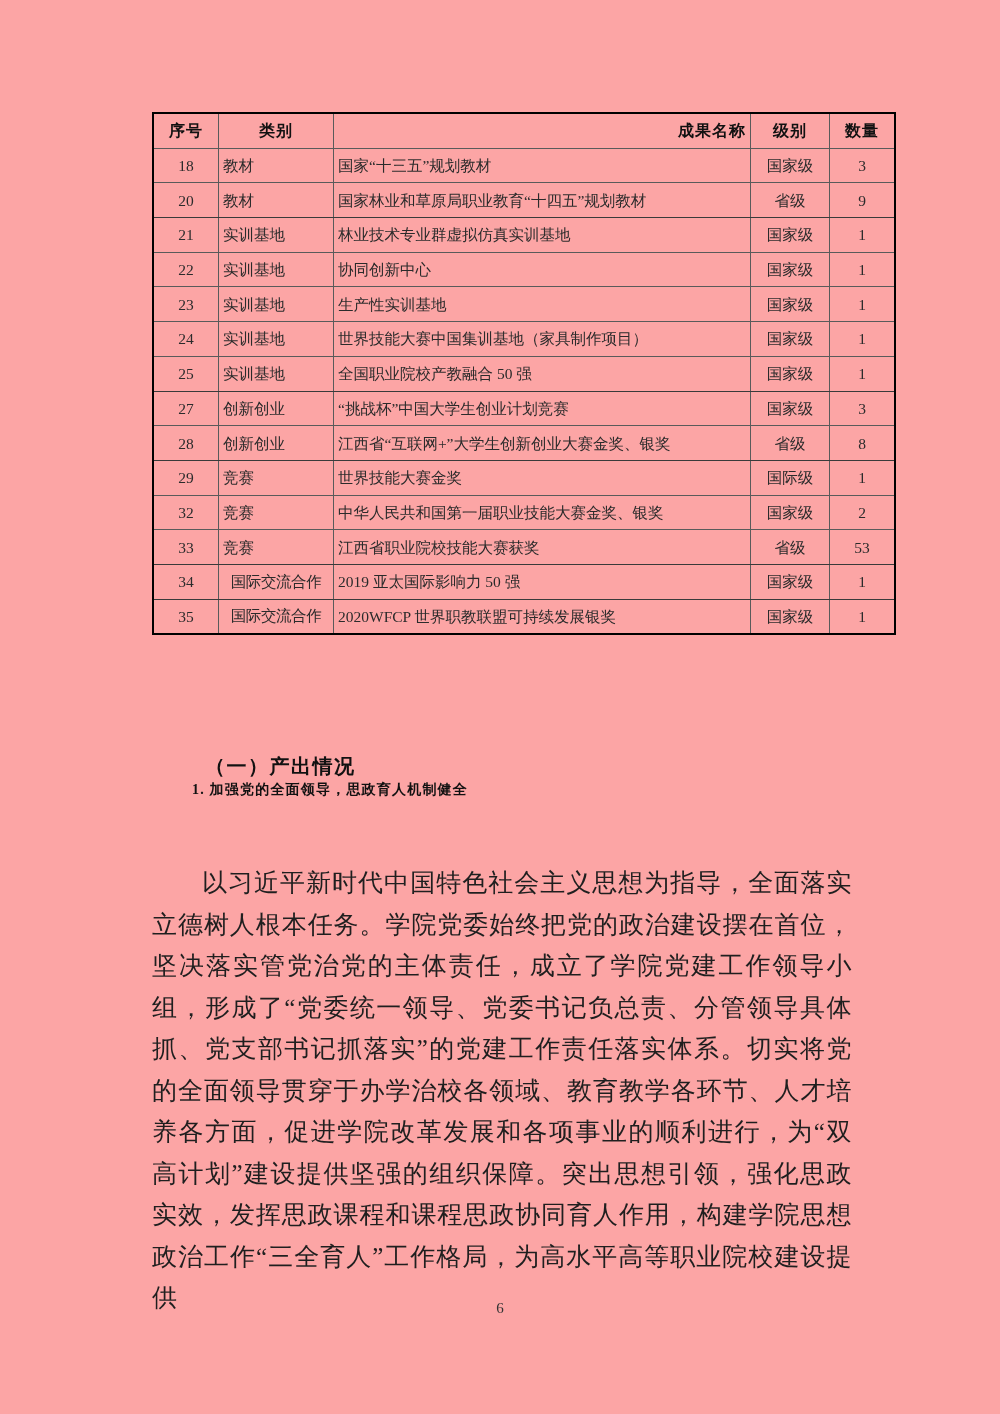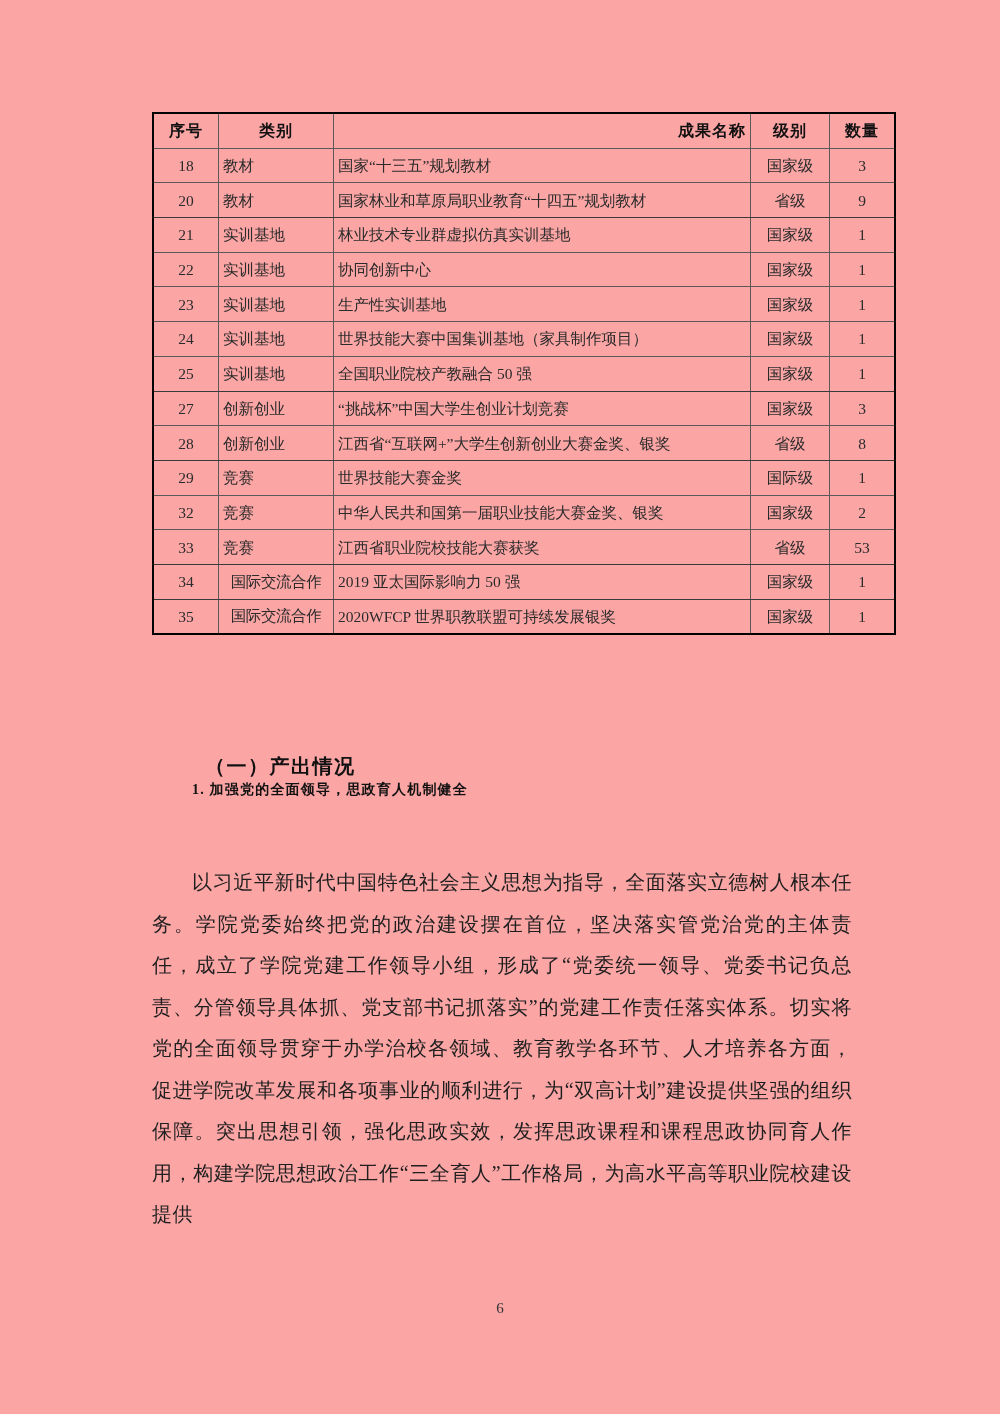--- a/index.html
+++ b/index.html
@@ -96,21 +96,21 @@
     font-size: 14px;
     font-weight: bold;
     letter-spacing: 1.2px;
     color: #111;
   }
   .body-copy {
     position: absolute;
     left: 152px;
     top: 862px;
     width: 700px;
-    font-size: 20px;
+    font-size: 25px;
     line-height: 41.5px;
     text-align: justify;
     text-align-last: left;
     letter-spacing: 0.6px;
     color: #1f1f1f;
   }
   .body-copy p { margin: 0; text-indent: 2em; }
 
   .page-number {
     position: absolute;

